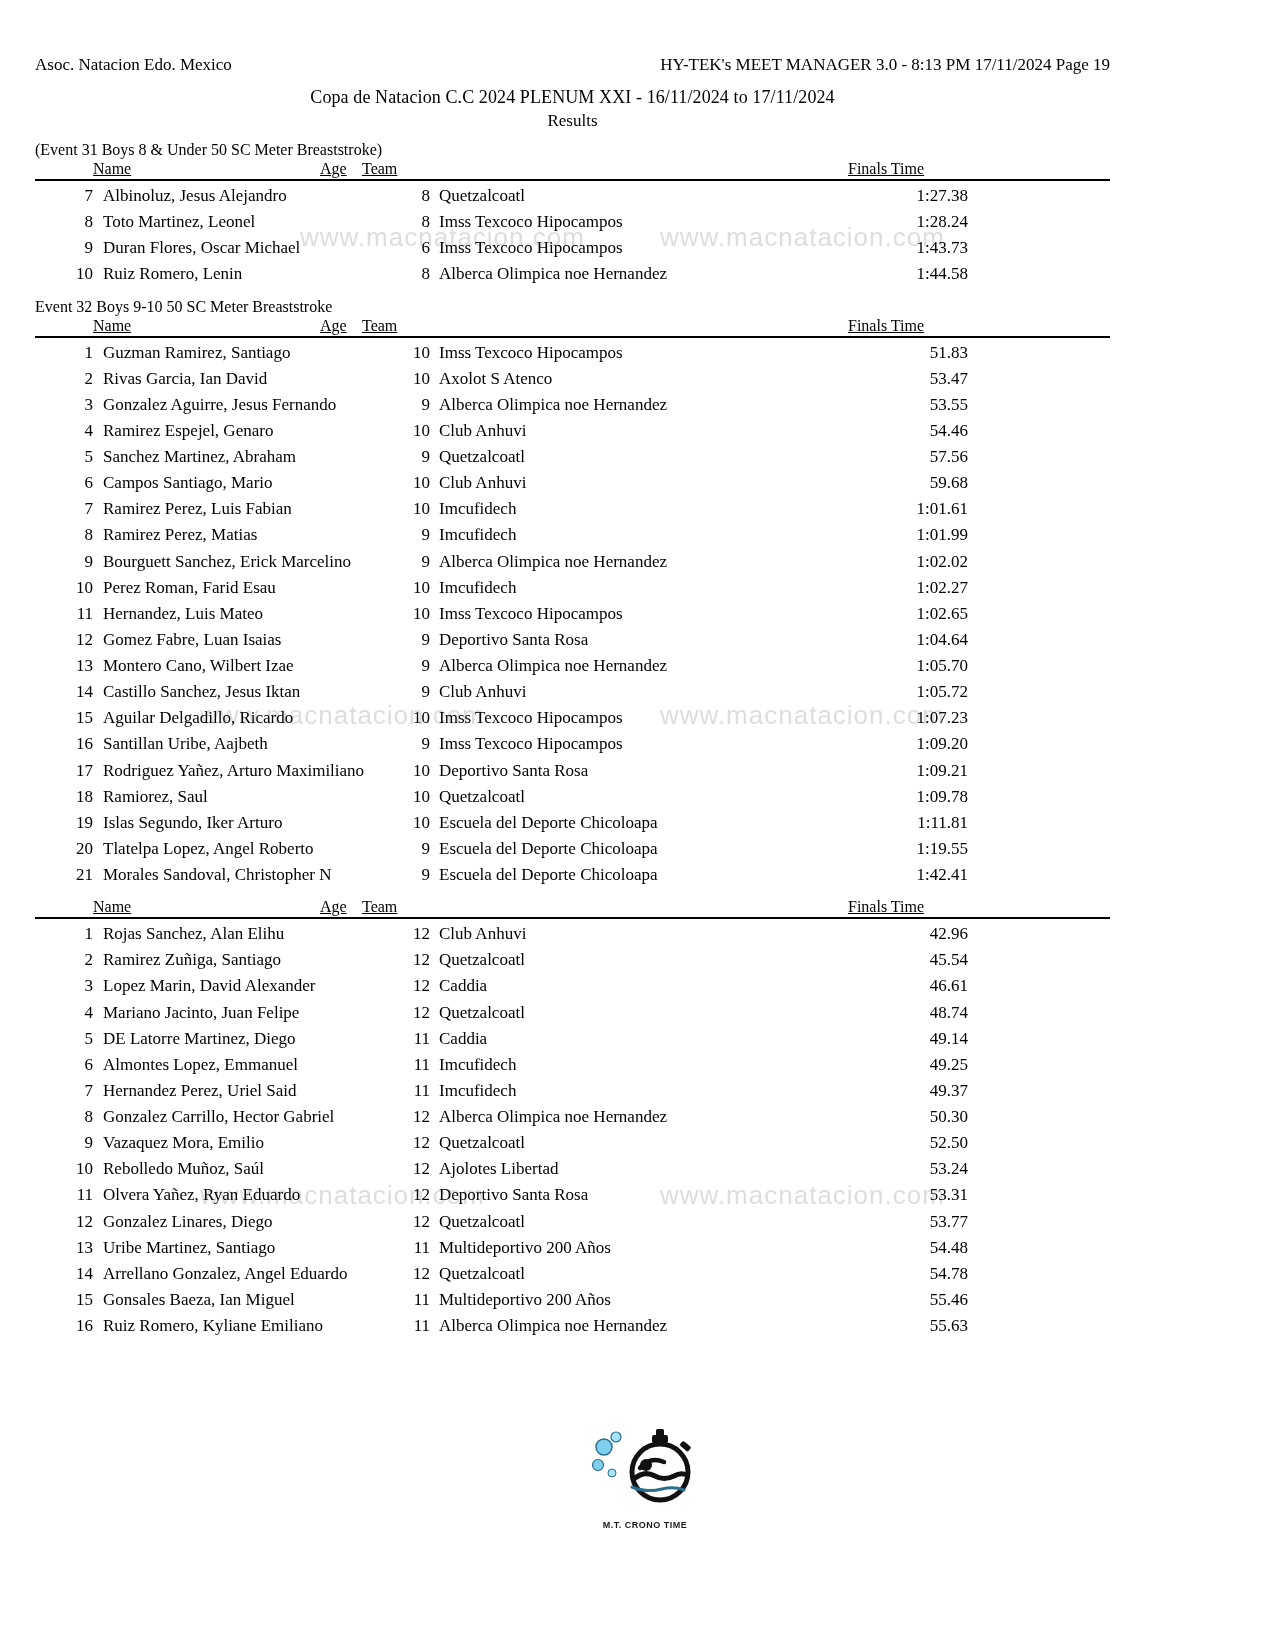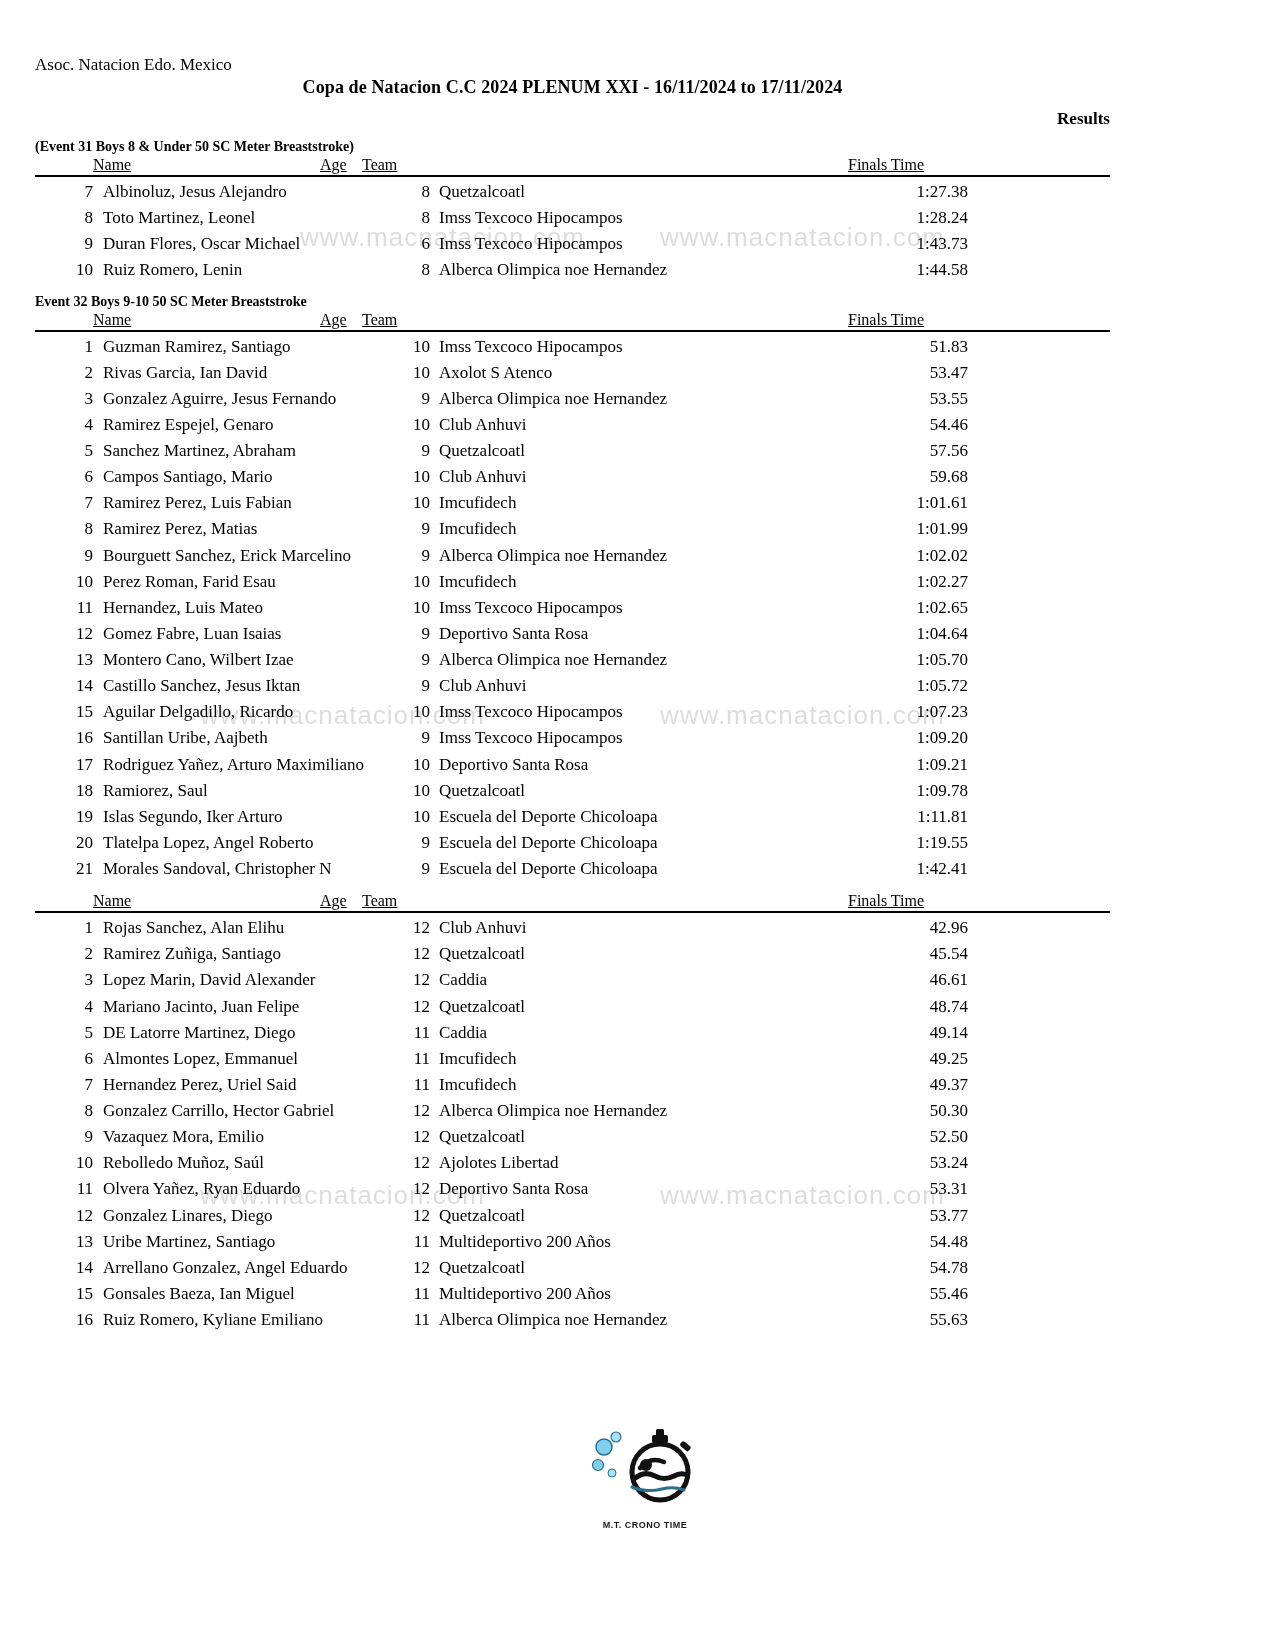--- a/index.html
+++ b/index.html
@@ -42,36 +42,37 @@
   }
   .topline .right {
     position: absolute;
     right: 0;
     top: 0;
     white-space: nowrap;
   }
   .meet-title {
     text-align: center;
     font-size: 18px;
-    font-weight: bold;
+    font-weight: normal;
+    margin-top: 10px;
     letter-spacing: 0.1px;
   }
   .results-label {
-    text-align: right;
+    text-align: center;
     font-size: 17px;
-    font-weight: bold;
-    margin-top: 11px;
+    font-weight: normal;
+    margin-top: 3px;
   }
   
   .event {
     margin-top: 10px;
   }
   .event-title {
-    font-size: 14px;
-    font-weight: bold;
+    font-size: 16px;
+    font-weight: normal;
     margin-bottom: 1px;
   }
   table.results {
     width: 100%;
     border-collapse: collapse;
     font-size: 17px;
   }
   table.results td {
     padding: 1px 0 1px 0;
     vertical-align: top;
@@ -168,20 +169,21 @@
   <div class="wm" style="left:660px; top:222px;">www.macnatacion.com</div>
   <div class="wm" style="left:200px; top:700px;">www.macnatacion.com</div>
   <div class="wm" style="left:660px; top:700px;">www.macnatacion.com</div>
   <div class="wm" style="left:200px; top:1180px;">www.macnatacion.com</div>
   <div class="wm" style="left:660px; top:1180px;">www.macnatacion.com</div>
 
   <div class="content">
 
     <div class="topline">
       <div class="left">Asoc. Natacion Edo. Mexico</div>
+      <div class="right">HY-TEK's MEET MANAGER 3.0 - 8:13 PM  17/11/2024  Page 19</div>
     </div>
 
     <div class="meet-title">Copa de Natacion C.C 2024 PLENUM XXI - 16/11/2024 to 17/11/2024</div>
     <div class="results-label">Results</div>
 
     <div class="event">
       <div class="event-title">(Event 31  Boys 8 &amp; Under 50 SC Meter Breaststroke)</div>
       <div class="hdr-row">
         <div class="h-name"><span class="u">Name</span></div>
         <div class="h-age"><span class="u">Age</span></div>

